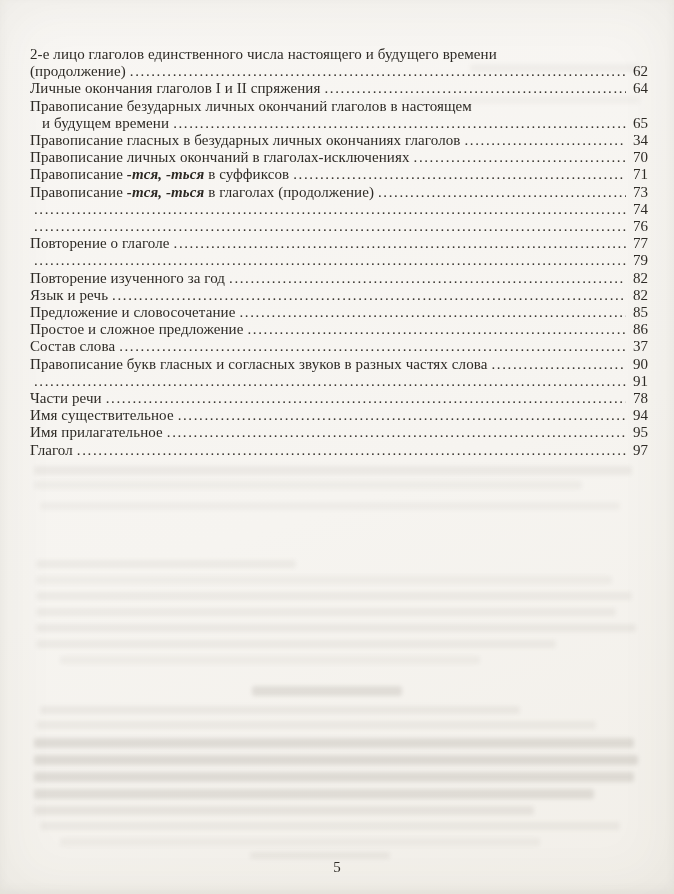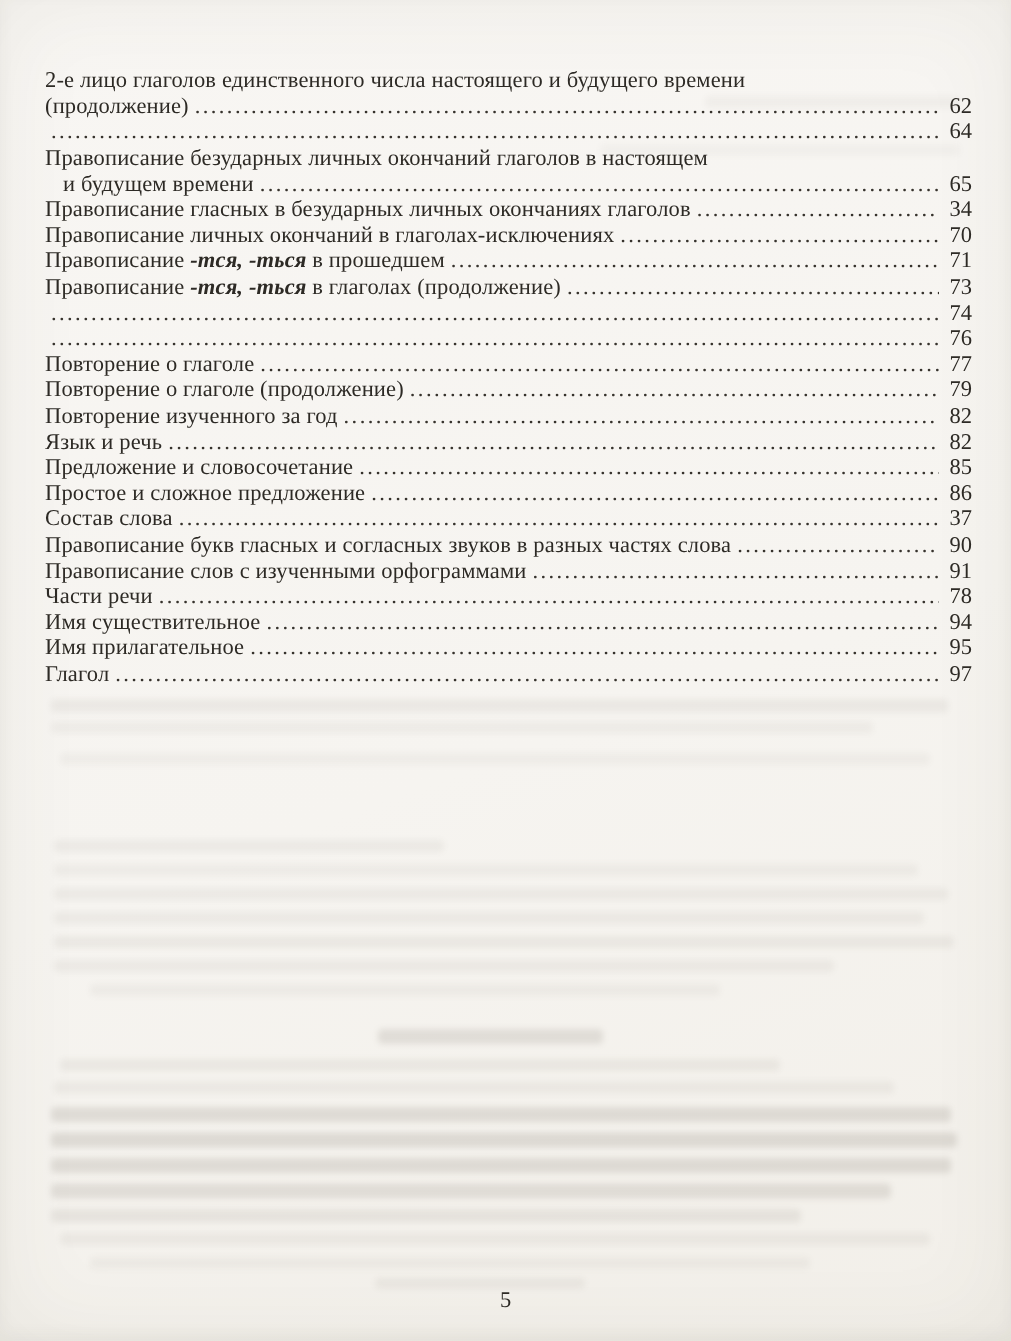--- a/index.html
+++ b/index.html
@@ -110,20 +110,21 @@
             <span class="toc-title"><span>2-е лицо глаголов единственного числа настоящего и будущего времени</span></span>
           </div>
           <div class="toc-line">
             <span class="toc-title"><span>(продолжение)</span></span>
             <span class="dots">............................................................................................................................................................................................................................</span>
             <span class="pg">62</span>
           </div>
         </div>
         <div class="toc-entry">
           <div class="toc-line">
+            <span class="toc-title"><span>Личные окончания глаголов I и II спряжения</span></span>
             <span class="dots">............................................................................................................................................................................................................................</span>
             <span class="pg">64</span>
           </div>
         </div>
         <div class="toc-entry">
           <div class="toc-line">
             <span class="toc-title"><span>Правописание безударных личных окончаний глаголов в настоящем</span></span>
           </div>
           <div class="toc-line indent">
             <span class="toc-title"><span>и будущем времени</span></span>
@@ -140,21 +141,21 @@
         </div>
         <div class="toc-entry">
           <div class="toc-line">
             <span class="toc-title"><span>Правописание личных окончаний в глаголах-исключениях</span></span>
             <span class="dots">............................................................................................................................................................................................................................</span>
             <span class="pg">70</span>
           </div>
         </div>
         <div class="toc-entry">
           <div class="toc-line">
-            <span class="toc-title"><span>Правописание </span><span class="em">-тся, -ться</span><span> в прошедшем</span></span>
+            <span class="toc-title"><span>Правописание </span><span class="em">-тся, -ться</span><span> в суффиксов</span></span>
             <span class="dots">............................................................................................................................................................................................................................</span>
             <span class="pg">71</span>
           </div>
         </div>
         <div class="toc-entry">
           <div class="toc-line">
             <span class="toc-title"><span>Правописание </span><span class="em">-тся, -ться</span><span> в глаголах (продолжение)</span></span>
             <span class="dots">............................................................................................................................................................................................................................</span>
             <span class="pg">73</span>
           </div>
@@ -173,21 +174,20 @@
         </div>
         <div class="toc-entry">
           <div class="toc-line">
             <span class="toc-title"><span>Повторение о глаголе</span></span>
             <span class="dots">............................................................................................................................................................................................................................</span>
             <span class="pg">77</span>
           </div>
         </div>
         <div class="toc-entry">
           <div class="toc-line">
-            <span class="toc-title"><span>Повторение о глаголе (продолжение)</span></span>
             <span class="dots">............................................................................................................................................................................................................................</span>
             <span class="pg">79</span>
           </div>
         </div>
         <div class="toc-entry">
           <div class="toc-line">
             <span class="toc-title"><span>Повторение изученного за год</span></span>
             <span class="dots">............................................................................................................................................................................................................................</span>
             <span class="pg">82</span>
           </div>
@@ -222,21 +222,20 @@
         </div>
         <div class="toc-entry">
           <div class="toc-line">
             <span class="toc-title"><span>Правописание букв гласных и согласных звуков в разных частях слова</span></span>
             <span class="dots">............................................................................................................................................................................................................................</span>
             <span class="pg">90</span>
           </div>
         </div>
         <div class="toc-entry">
           <div class="toc-line">
-            <span class="toc-title"><span>Правописание слов с изученными орфограммами</span></span>
             <span class="dots">............................................................................................................................................................................................................................</span>
             <span class="pg">91</span>
           </div>
         </div>
         <div class="toc-entry">
           <div class="toc-line">
             <span class="toc-title"><span>Части речи</span></span>
             <span class="dots">............................................................................................................................................................................................................................</span>
             <span class="pg">78</span>
           </div>

